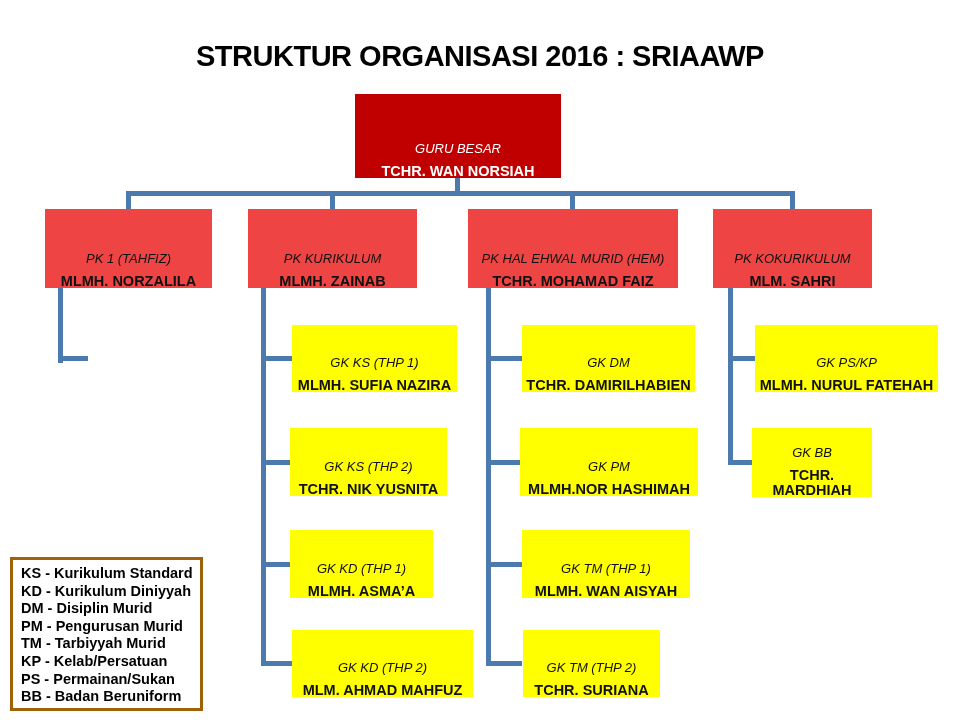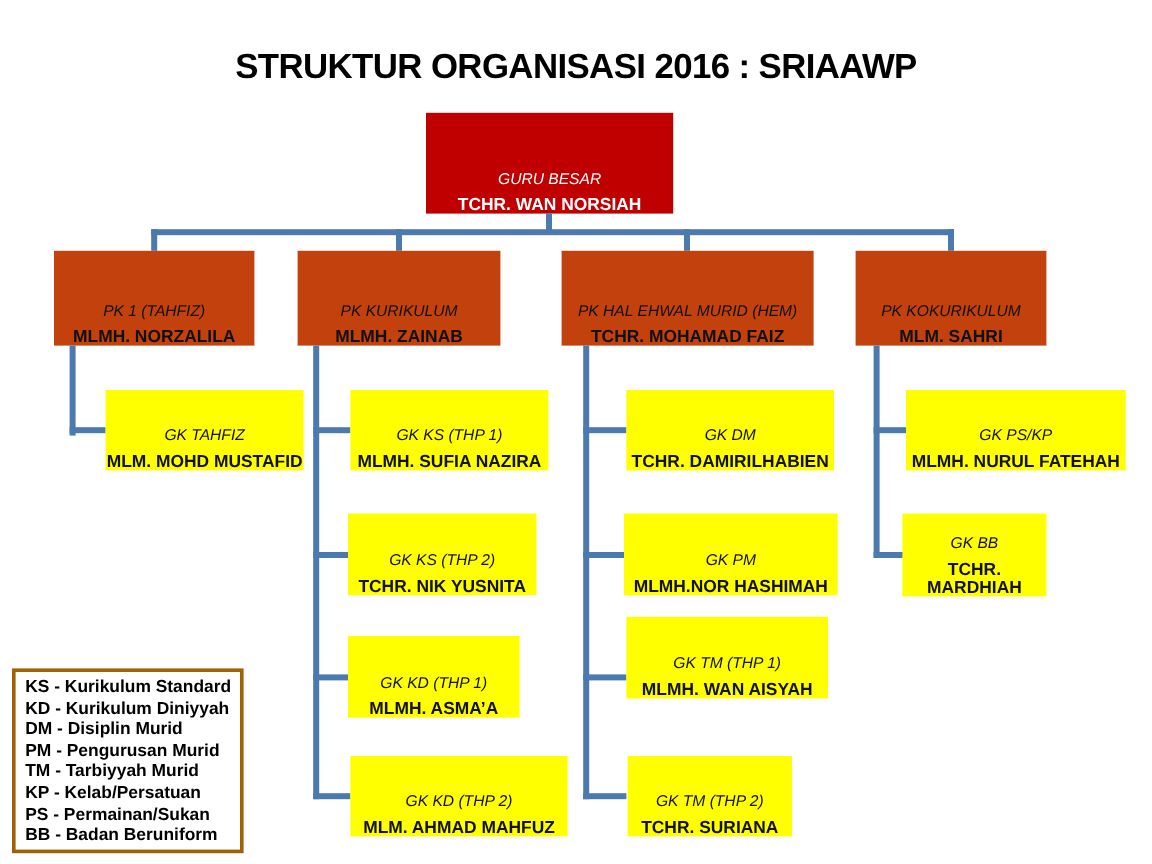--- a/index.html
+++ b/index.html
@@ -12,21 +12,21 @@
     font-size:29px;font-weight:bold;color:#000;letter-spacing:-0.5px;
   }
   .node{
     position:absolute;display:flex;flex-direction:column;justify-content:flex-end;
     align-items:center;text-align:center;gap:9px;box-sizing:border-box;line-height:1;
   }
   .node .role{font-style:italic;font-size:13px;color:#111;}
   .node .person{font-weight:bold;font-size:14.5px;color:#111;}
   .root{background:#C00000;}
   .root .role,.root .person{color:#ffffff;}
-  .lvl2{background:#c2410c;}
+  .lvl2{background:#ef4444;}
   .lvl3{background:#FFFF00;}
   .line{position:absolute;background:#4C79AE;}
   .legend{
     position:absolute;left:10px;top:557px;width:193px;height:154px;
     border:3px solid #a16207;box-sizing:border-box;background:#fff;
     padding:5px 8px;display:flex;flex-direction:column;
   }
   .legend div{font-size:14.5px;font-weight:bold;color:#000;line-height:17.6px;white-space:nowrap;}
 </style>
 </head>
@@ -60,24 +60,20 @@
     <div class="role">PK HAL EHWAL MURID (HEM)</div>
     <div class="person">TCHR. MOHAMAD FAIZ</div>
   </div>
   <div class="node lvl2" style="left:713px;top:209px;width:159px;height:79px;">
     <div class="role">PK KOKURIKULUM</div>
     <div class="person">MLM. SAHRI</div>
   </div>
 
   <div class="line" style="left:58px;top:288px;width:5px;height:75px;"></div>
   <div class="line" style="left:58px;top:356px;width:30px;height:5px;"></div>
-  <div class="node lvl3" style="left:88px;top:325px;width:165px;height:67px;">
-    <div class="role">GK TAHFIZ</div>
-    <div class="person">MLM. MOHD MUSTAFID</div>
-  </div>
 
   <div class="line" style="left:261px;top:288px;width:5px;height:378px;"></div>
   <div class="line" style="left:261px;top:356px;width:31px;height:5px;"></div>
   <div class="line" style="left:261px;top:460px;width:31px;height:5px;"></div>
   <div class="line" style="left:261px;top:562px;width:31px;height:5px;"></div>
   <div class="line" style="left:261px;top:661px;width:31px;height:5px;"></div>
   <div class="node lvl3" style="left:292px;top:325px;width:165px;height:67px;">
     <div class="role">GK KS (THP 1)</div>
     <div class="person">MLMH. SUFIA NAZIRA</div>
   </div>
@@ -100,21 +96,21 @@
   <div class="line" style="left:486px;top:562px;width:36px;height:5px;"></div>
   <div class="line" style="left:486px;top:661px;width:36px;height:5px;"></div>
   <div class="node lvl3" style="left:522px;top:325px;width:173px;height:67px;">
     <div class="role">GK DM</div>
     <div class="person">TCHR. DAMIRILHABIEN</div>
   </div>
   <div class="node lvl3" style="left:520px;top:428px;width:178px;height:68px;">
     <div class="role">GK PM</div>
     <div class="person">MLMH.NOR HASHIMAH</div>
   </div>
-  <div class="node lvl3" style="left:522px;top:514px;width:168px;height:68px;">
+  <div class="node lvl3" style="left:522px;top:530px;width:168px;height:68px;">
     <div class="role">GK TM (THP 1)</div>
     <div class="person">MLMH. WAN AISYAH</div>
   </div>
   <div class="node lvl3" style="left:523px;top:630px;width:137px;height:67px;">
     <div class="role">GK TM (THP 2)</div>
     <div class="person">TCHR. SURIANA</div>
   </div>
 
   <div class="line" style="left:728px;top:288px;width:5px;height:177px;"></div>
   <div class="line" style="left:728px;top:356px;width:27px;height:5px;"></div>

